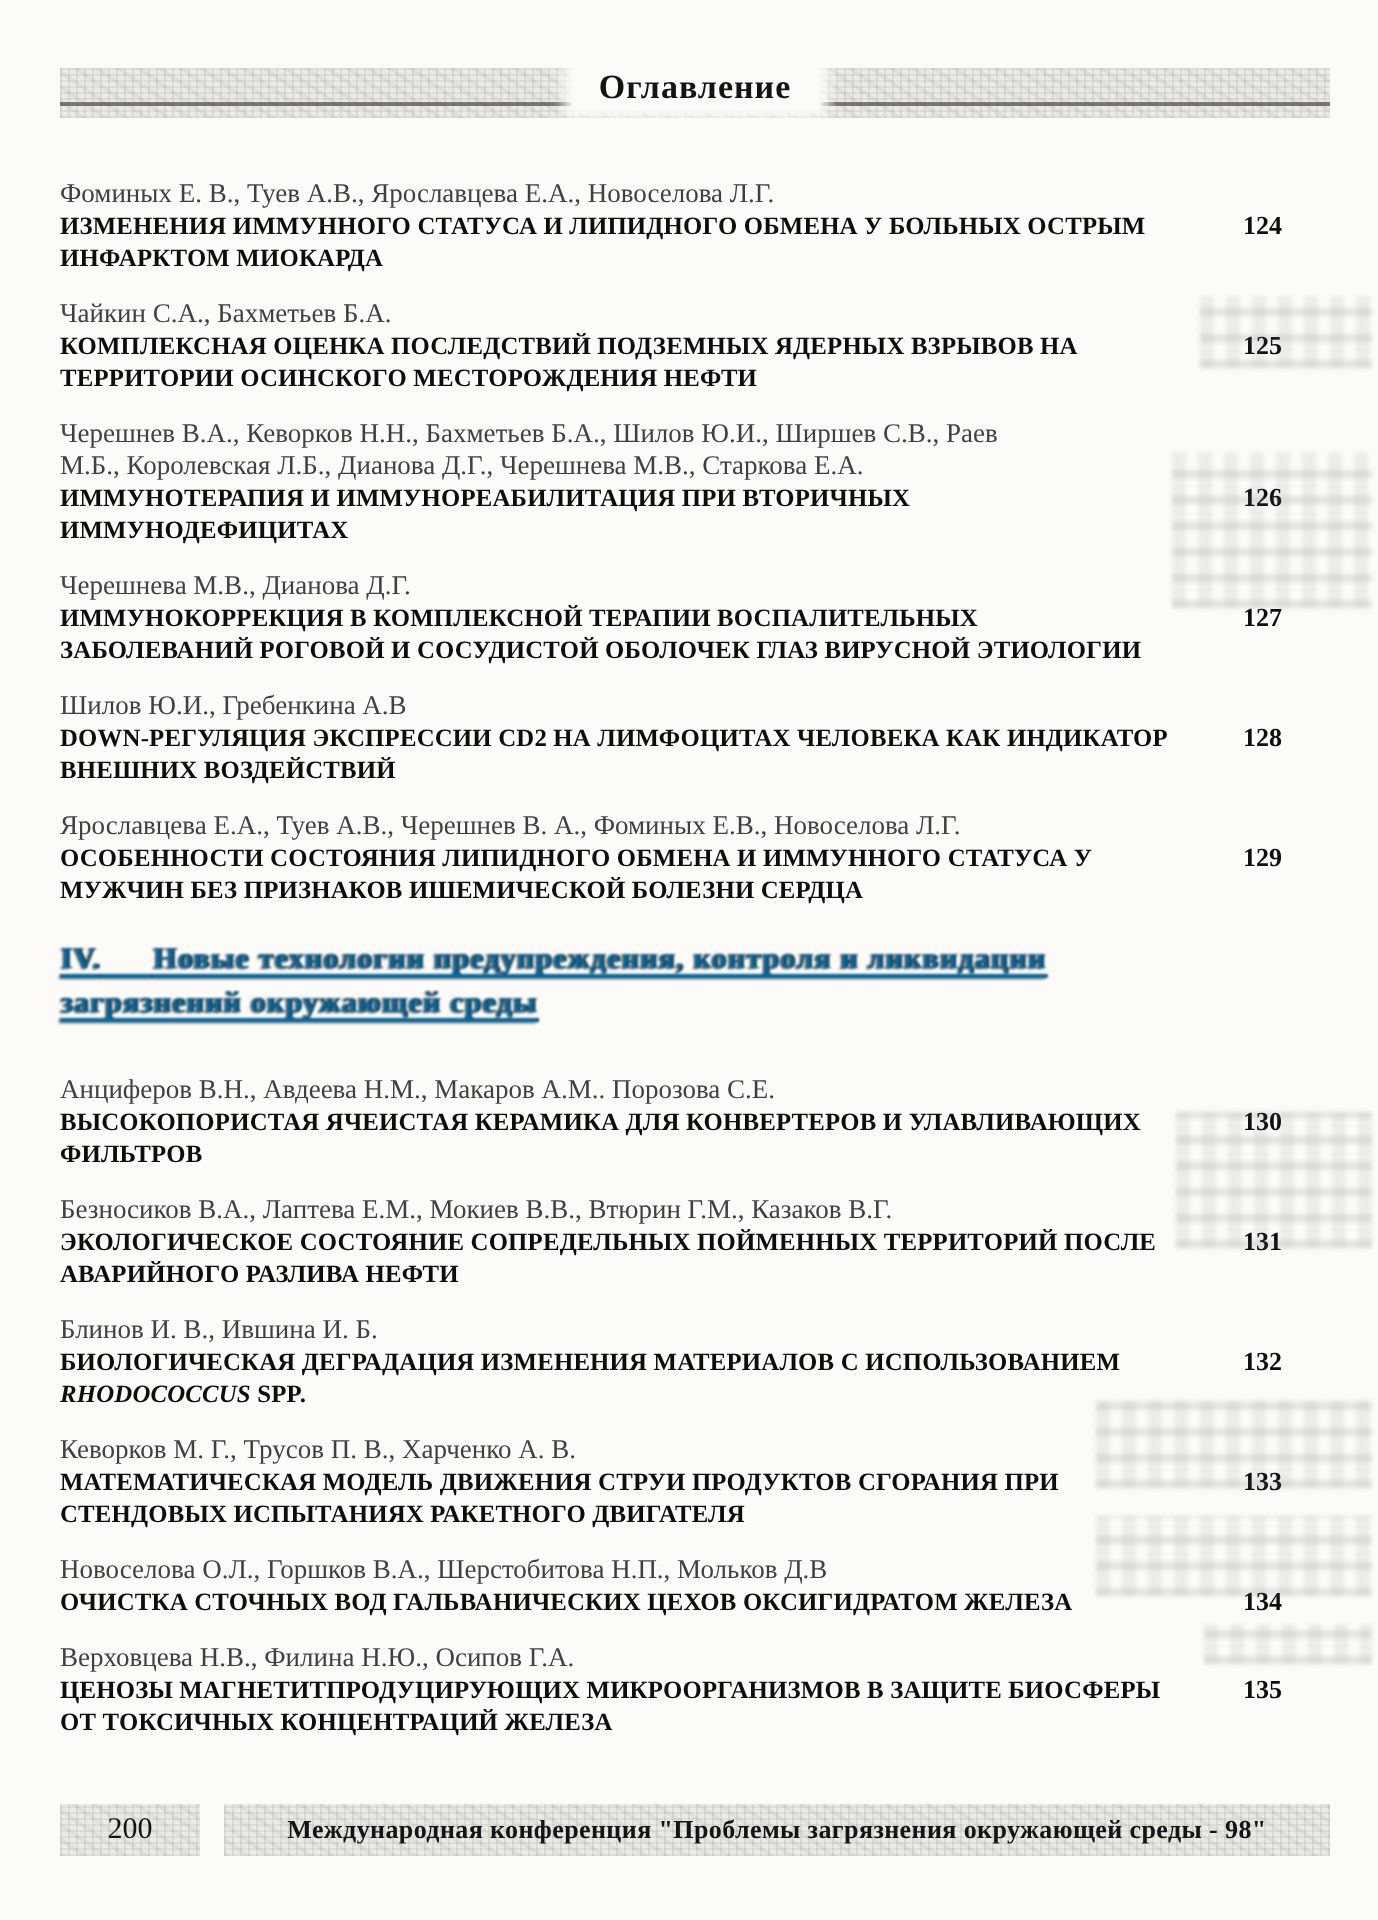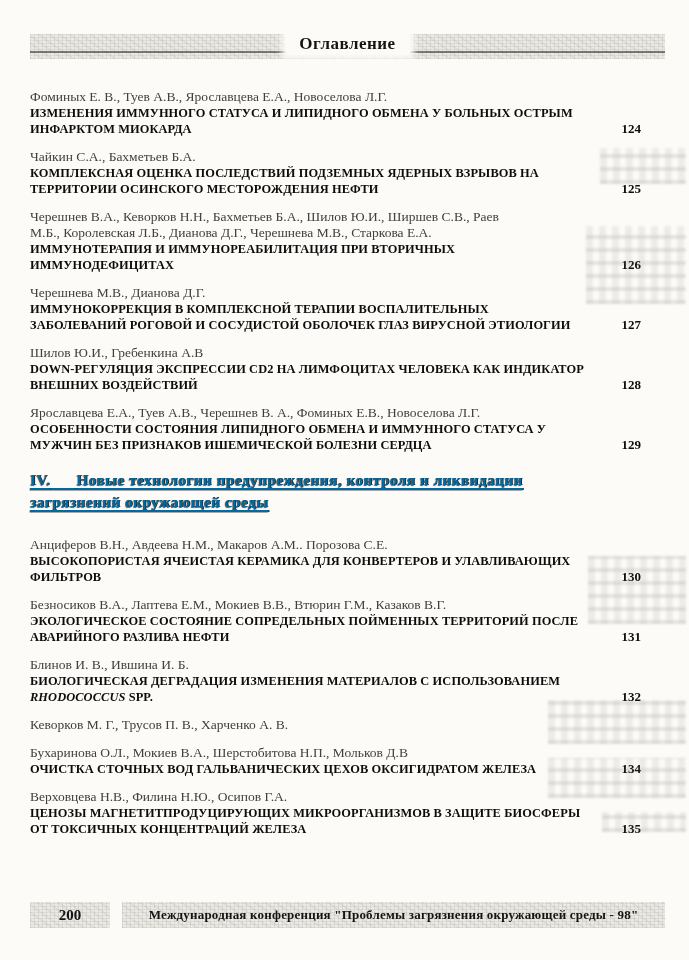--- a/index.html
+++ b/index.html
@@ -60,21 +60,20 @@
   }
   .entry { margin-bottom: 12px; }
   .authors {
     font-size: 13.5px;
     line-height: 16px;
     white-space: pre-line;
     color: #404040;
   }
   .title-row {
     display: flex;
-    align-items: flex-end;
   }
   .title {
     font-weight: bold;
     font-size: 12.4px;
     line-height: 16px;
     width: 578px;
     white-space: pre-line;
     letter-spacing: 0.1px;
     color: #0d0d0d;
   }
@@ -103,24 +102,24 @@
     width: 560px;
   }
   .footer {
     position: absolute;
     left: 30px;
     top: 902px;
     width: 635px;
     display: flex;
   }
   .footer-page {
-    width: 80px;
+    width: 70px;
     height: 26px;
     text-align: center;
-    font-weight: bold;
+    font-weight: normal;
     font-size: 15px;
     line-height: 26px;
   }
   .footer-band {
     margin-left: 12px;
     flex: 1;
     height: 26px;
     text-align: center;
     font-weight: bold;
     font-size: 13px;
@@ -229,24 +228,29 @@
       <div class="authors">Блинов И. В., Ившина И. Б.</div>
       <div class="title-row">
         <div class="title"><span>БИОЛОГИЧЕСКАЯ ДЕГРАДАЦИЯ ИЗМЕНЕНИЯ МАТЕРИАЛОВ С ИСПОЛЬЗОВАНИЕМ
 </span><span class="lat-italic">RHODOCOCCUS</span><span> SPP.</span></div>
         <div class="pageno">132</div>
       </div>
     </div>
 
     <div class="entry">
       <div class="authors">Кеворков М. Г., Трусов П. В., Харченко А. В.</div>
-    </div>
-
-    <div class="entry">
-      <div class="authors">Бухаринова О.Л., Мокиев В.А., Шерстобитова Н.П., Мольков Д.В</div>
+      <div class="title-row">
+        <div class="title">МАТЕМАТИЧЕСКАЯ МОДЕЛЬ ДВИЖЕНИЯ СТРУИ ПРОДУКТОВ СГОРАНИЯ ПРИ
+СТЕНДОВЫХ ИСПЫТАНИЯХ РАКЕТНОГО ДВИГАТЕЛЯ</div>
+        <div class="pageno">133</div>
+      </div>
+    </div>
+
+    <div class="entry">
+      <div class="authors">Новоселова О.Л., Горшков В.А., Шерстобитова Н.П., Мольков Д.В</div>
       <div class="title-row">
         <div class="title">ОЧИСТКА СТОЧНЫХ ВОД ГАЛЬВАНИЧЕСКИХ ЦЕХОВ ОКСИГИДРАТОМ ЖЕЛЕЗА</div>
         <div class="pageno">134</div>
       </div>
     </div>
 
     <div class="entry">
       <div class="authors">Верховцева Н.В., Филина Н.Ю., Осипов Г.А.</div>
       <div class="title-row">
         <div class="title">ЦЕНОЗЫ МАГНЕТИТПРОДУЦИРУЮЩИХ МИКРООРГАНИЗМОВ В ЗАЩИТЕ БИОСФЕРЫ

